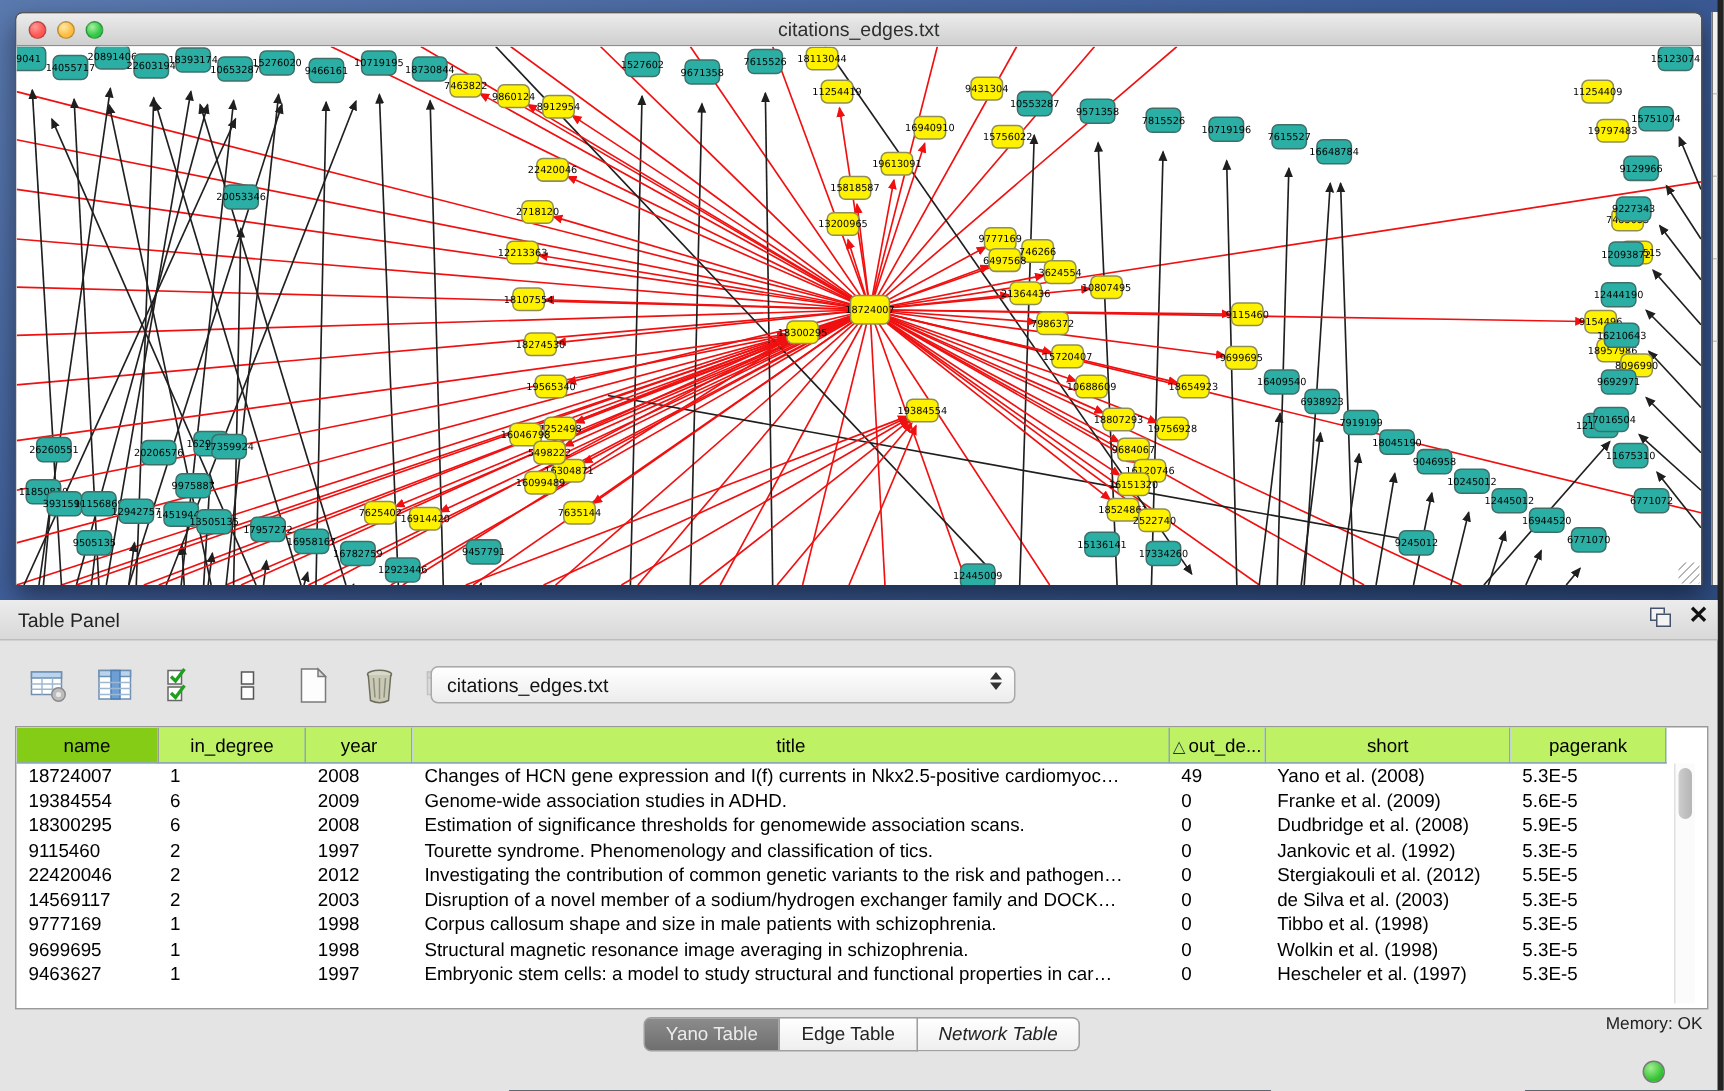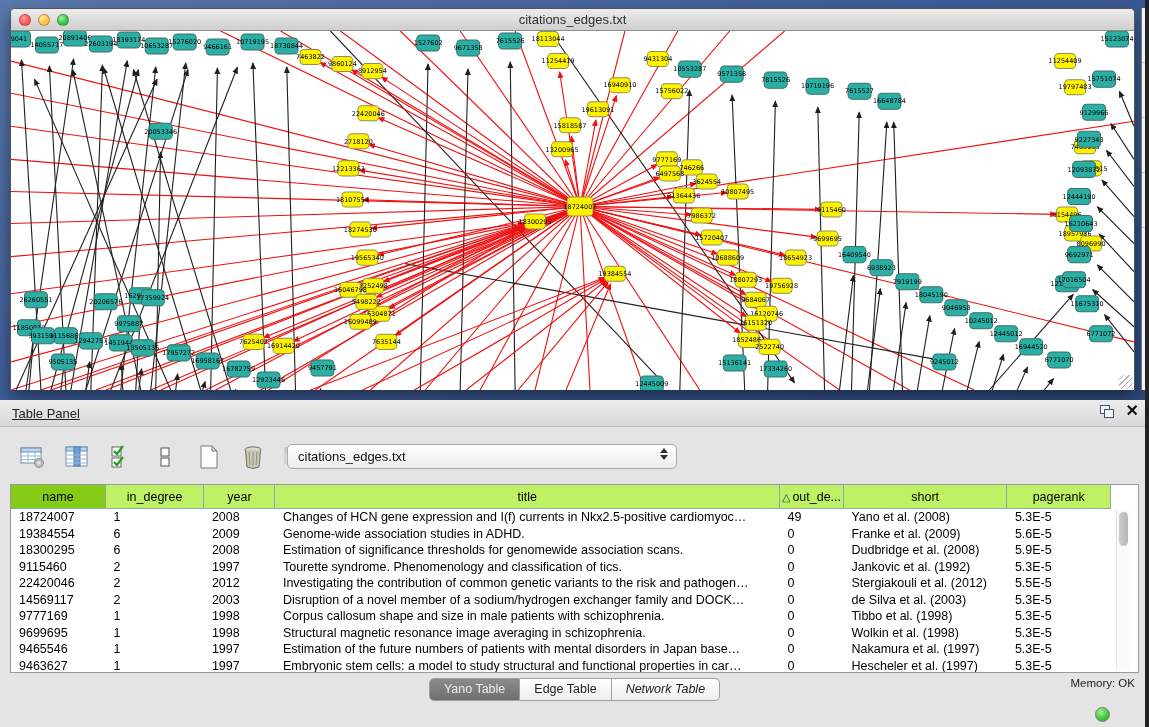--- a/index.html
+++ b/index.html
@@ -22,21 +22,21 @@
   .canvas-wrap{position:relative;width:1123px;height:359px;background:#fff;overflow:hidden;}
   .resize-grip{position:absolute;right:1px;bottom:1px;width:14px;height:14px;
        background:repeating-linear-gradient(135deg,transparent 0 3px,#b5b5b5 3px 4px);}
   .right-sliver{position:absolute;left:1141px;top:8px;width:8px;height:382px;background:#f2f2f2;
        border-left:1px solid #777;}
   .right-sliver i{display:block;height:1px;background:#c4c4c4;margin-top:54px;}
   
   .table-panel{position:absolute;left:0;top:400px;width:1149px;height:327px;background:#e4e4e4;}
   .panel-header{height:26px;background:linear-gradient(#ececec,#d8d8d8);
        border-bottom:1px solid #bdbdbd;position:relative;}
-  .panel-header .panel-title{position:absolute;left:12px;top:6px;font-size:13px;color:#222;text-decoration:underline;}
+  .panel-header .panel-title{position:absolute;left:12px;top:6px;font-size:13px;color:#222;}
   .panel-header .hdr-icons{position:absolute;right:10px;top:4px;display:flex;gap:12px;align-items:center;}
   .float-icon{width:14px;height:13px;position:relative;}
   .float-icon b{position:absolute;border:1.5px solid #45536b;background:#f4f4f4;width:8px;height:7px;}
   .float-icon b:first-child{left:0;top:0;}
   .float-icon b:last-child{right:0;bottom:0;}
   .close-x{font-size:16px;font-weight:bold;color:#111;line-height:14px;cursor:default;}
   .toolbar{position:absolute;left:18px;top:42px;display:flex;align-items:center;gap:14px;}
   .tb-btn{width:30px;height:30px;display:flex;align-items:center;justify-content:center;}
   .tb-btn.disabled{opacity:.45;}
   .fx{font-family:"DejaVu Serif",serif;font-style:italic;font-weight:bold;font-size:15px;color:#111;}
@@ -669,29 +669,20 @@
             <tr>
               <td>9699695</td>
               <td>1</td>
               <td>1998</td>
               <td>Structural magnetic resonance image averaging in schizophrenia.</td>
               <td>0</td>
               <td>Wolkin et al. (1998)</td>
               <td>5.3E-5</td>
             </tr>
             <tr>
-              <td>9465546</td>
-              <td>1</td>
-              <td>1997</td>
-              <td>Estimation of the future numbers of patients with mental disorders in Japan base…</td>
-              <td>0</td>
-              <td>Nakamura et al. (1997)</td>
-              <td>5.3E-5</td>
-            </tr>
-            <tr>
               <td>9463627</td>
               <td>1</td>
               <td>1997</td>
               <td>Embryonic stem cells: a model to study structural and functional properties in car…</td>
               <td>0</td>
               <td>Hescheler et al. (1997)</td>
               <td>5.3E-5</td>
             </tr>
           </tbody>
       </table>

